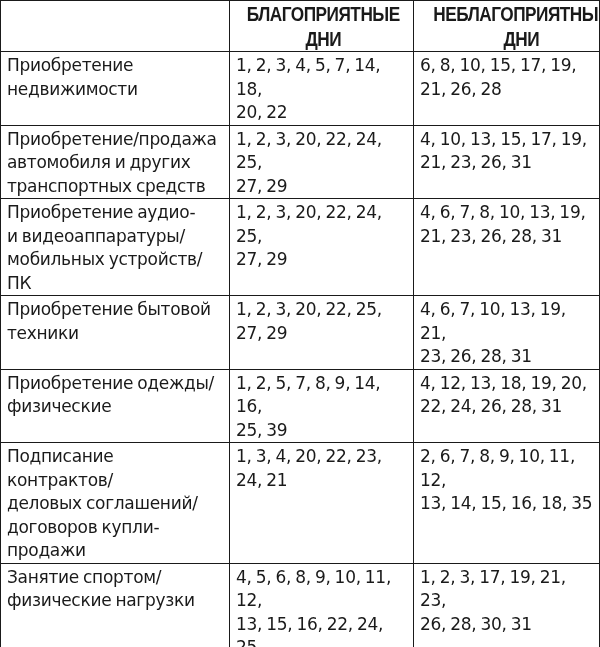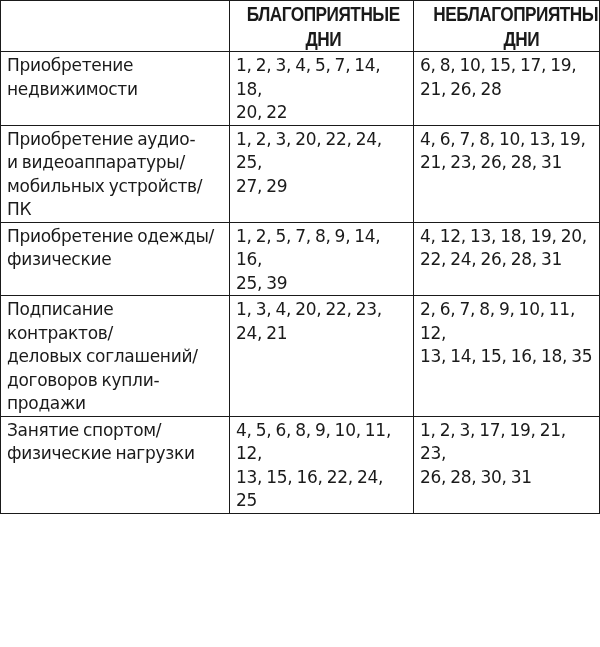--- a/index.html
+++ b/index.html
@@ -80,34 +80,63 @@
         </td>
         <td>
           <span class="cell-text">1, 2, 3, 4, 5, 7, 14, 18,
 20, 22</span>
         </td>
         <td>
           <span class="cell-text">6, 8, 10, 15, 17, 19,
 21, 26, 28</span>
         </td>
       </tr>
+      <tr style="height: 73px;">
+        <td>
+          <span class="cell-text">Приобретение/продажа
+автомобиля и других
+транспортных средств</span>
+        </td>
+        <td>
+          <span class="cell-text">1, 2, 3, 20, 22, 24, 25,
+27, 29</span>
+        </td>
+        <td>
+          <span class="cell-text">4, 10, 13, 15, 17, 19,
+21, 23, 26, 31</span>
+        </td>
+      </tr>
       <tr style="height: 95px; padding-left: 48px;">
         <td>
           <span class="cell-text">Приобретение аудио-
 и видеоаппаратуры/
 мобильных устройств/
 ПК</span>
         </td>
         <td>
           <span class="cell-text">1, 2, 3, 20, 22, 24, 25,
 27, 29</span>
         </td>
         <td>
           <span class="cell-text">4, 6, 7, 8, 10, 13, 19,
 21, 23, 26, 28, 31</span>
+        </td>
+      </tr>
+      <tr style="height: 44px;">
+        <td>
+          <span class="cell-text">Приобретение бытовой
+техники</span>
+        </td>
+        <td>
+          <span class="cell-text">1, 2, 3, 20, 22, 25,
+27, 29</span>
+        </td>
+        <td>
+          <span class="cell-text">4, 6, 7, 10, 13, 19, 21,
+23, 26, 28, 31</span>
         </td>
       </tr>
       <tr style="height: 47px;">
         <td>
           <span class="cell-text">Приобретение одежды/
 физические</span>
         </td>
         <td>
           <span class="cell-text">1, 2, 5, 7, 8, 9, 14, 16,
 25, 39</span>

